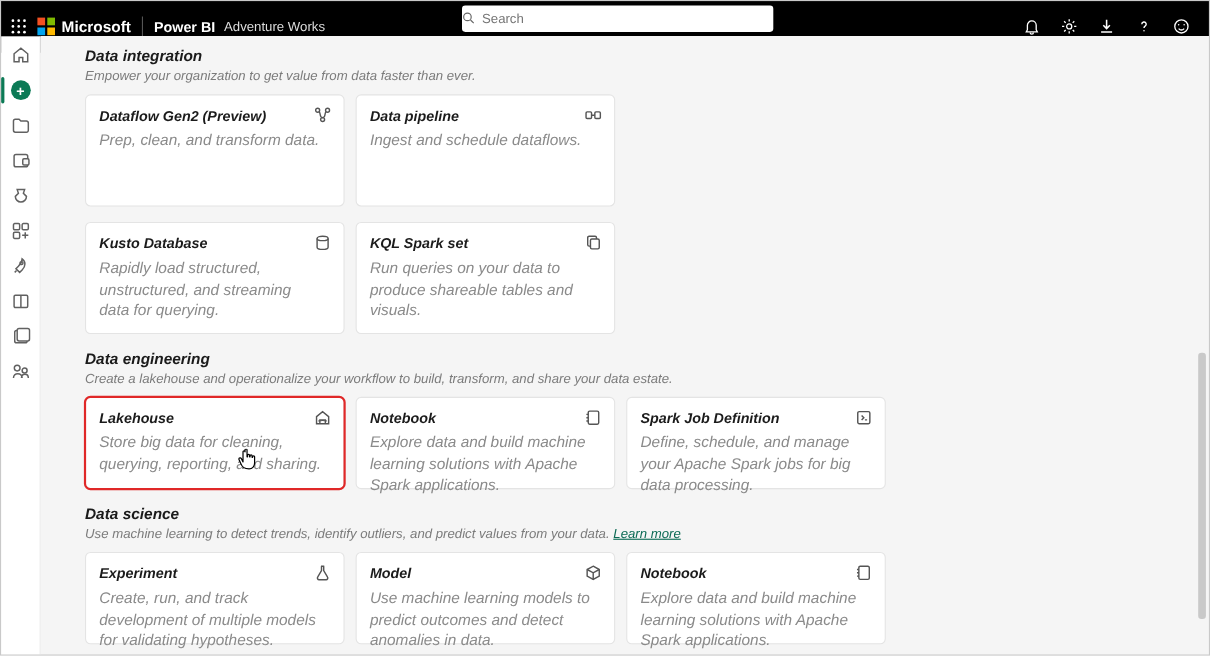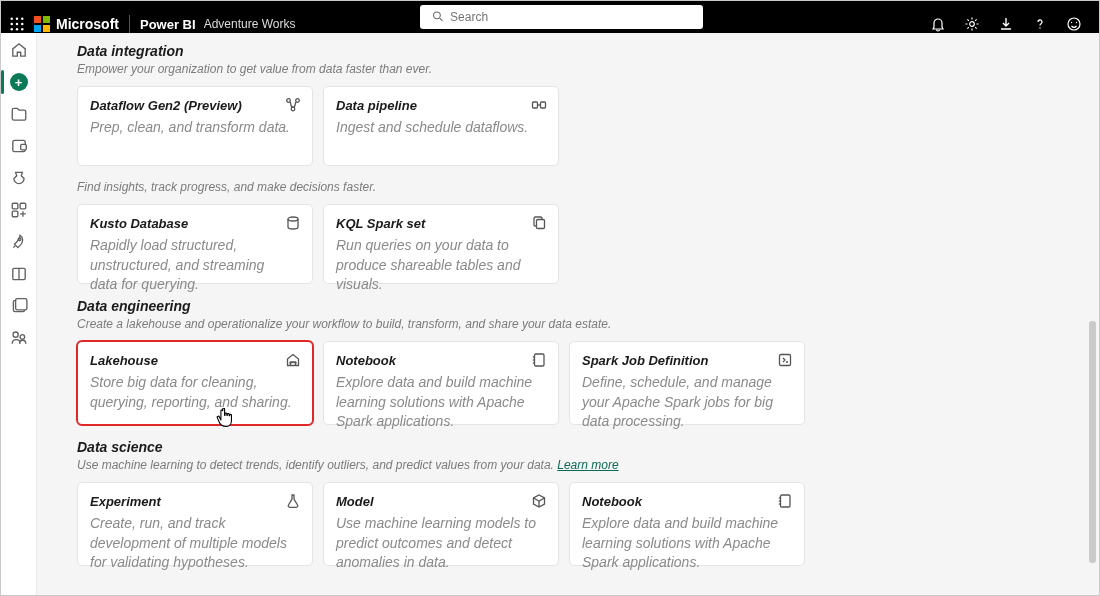--- a/index.html
+++ b/index.html
@@ -14,40 +14,40 @@
   .ms-logo-grid { width:16px;height:16px; display:grid; grid-template-columns:1fr 1fr; grid-template-rows:1fr 1fr; gap:1.5px;}
   .ms-logo-grid span:nth-child(1){background:#f25022;}
   .ms-logo-grid span:nth-child(2){background:#7fba00;}
   .ms-logo-grid span:nth-child(3){background:#00a4ef;}
   .ms-logo-grid span:nth-child(4){background:#ffb900;}
   .ms-text { font-size:14px; font-weight:600; }
   .divider { width:1px; height:18px; background:#555; margin:0 10px; }
   .product { font-size:13px; font-weight:600; }
   .workspace { font-size:12px; color:#ddd; margin-left:8px; }
   .search-wrap { margin-left:auto; margin-right:auto; position:absolute; left:420px; top:4.5px; }
-  .search { width:283px; height:24px; border-radius:3px; background:#fff; display:flex; align-items:center; padding:0 12px; gap:6px; }
+  .search { width:283px; height:24px; border-radius:3px; background:#fff; display:flex; align-items:center; padding:0 0; gap:6px; }
   .search svg {width:13px;height:13px; color:#666;}
   .search input { border:none; outline:none; font-size:12px; width:100%; background:transparent; color:#333; }
   .topbar-actions { margin-left:auto; display:flex; align-items:center; gap:18px; padding-right:18px;}
   .topbar-actions .ico { width:16px;height:16px; color:#fff; display:flex; align-items:center; justify-content:center;}
 
   
   .leftrail { position:absolute; top:33px; bottom:1px; left:1px; width:36px; border-right:1px solid #eaeaea; background:#fff; display:flex; flex-direction:column; align-items:center; padding-top:8px; gap:14px;}
   .leftrail .rail-ico { width:18px;height:18px; color:#616161; display:flex; align-items:center; justify-content:center; position:relative;}
   .leftrail .rail-ico.active::before { content:""; position:absolute; left:-9px; top:-3px; bottom:-3px; width:3px; background:#0c7a56; border-radius:2px;}
   .rail-plus { width:18px;height:18px; border-radius:50%; background:#0c7a56; color:#fff; display:flex; align-items:center; justify-content:center; font-size:13px; font-weight:600; line-height:1;}
 
   
   .content { position:absolute; top:33px; left:37px; right:1px; bottom:1px; background:#f5f5f5; overflow-y:auto;font-style:italic; }
   .inner { padding: 8px 0 28px 40px; }
   .section-title { font-size:14px; font-weight:600; color:#1b1b1b; margin-top:2px;}
   .section-sub { font-size:12px; color:#7b7b7b; margin-top:3px; margin-bottom:10px;}
   .section-sub a { color:#0b6a54; text-decoration:underline; }
   .card-row { display:flex; gap:10px; margin-bottom:14px;}
-  .card { width:236px; height:80px; background:#fff; border:1px solid #e4e4e4; border-radius:5px; padding:11px 12px 9px 12px; position:relative; cursor:pointer;}
+  .card { width:236px; height:102px; background:#fff; border:1px solid #e4e4e4; border-radius:5px; padding:11px 12px 9px 12px; position:relative; cursor:pointer;}
   .card.tall { height:84px; }
   .card-title { font-size:13px; font-weight:600; color:#1b1b1b; margin-bottom:5px;}
   .card-desc { font-size:14px; color:#8a8a8a; line-height:1.4; padding-right:8px;}
   .card-ico { position:absolute; top:10px; right:11px; width:16px; height:16px; color:#555;}
   .card.highlight { outline:2.5px solid #e02828; outline-offset:-1px;}
   .scroll-ind { position:absolute; right:3px; top:288px; width:7px; height:242px; background:#c9c9c9; border-radius:3px;}
 
   .cursor { position:absolute; left:216px; top:408px; pointer-events:none;}
   .cursor svg { width:19px; height:22px; }
 </style>
@@ -203,21 +203,20 @@
         <div class="card  ">
          <div class="card-title">Data pipeline</div>
          <div class="card-desc">Ingest and schedule dataflows.</div>
          <div class="card-ico"><svg viewBox="0 0 16 16" fill="none" stroke="#555" stroke-width="1.3">
               <rect x="1.5" y="5" width="5" height="6" rx="1"></rect>
               <rect x="9.5" y="5" width="5" height="6" rx="1"></rect>
               <line x1="6.5" y1="8" x2="9.5" y2="8"></line>
             </svg></div>
        </div>
       </div>
-     <div class="section-sub">Find insights, track progress, and make decisions faster.</div>
      <div class="card-row" id="row1">
         <div class="card  ">
          <div class="card-title">Kusto Database</div>
          <div class="card-desc">Rapidly load structured, unstructured, and streaming data for querying.</div>
          <div class="card-ico"><svg viewBox="0 0 16 16" fill="none" stroke="#555" stroke-width="1.3">
               <ellipse cx="8" cy="4" rx="5" ry="2"></ellipse>
               <path d="M3 4v8c0 1.1 2.2 2 5 2s5-.9 5-2V4"></path>
             </svg></div>
        </div>
         <div class="card  ">

